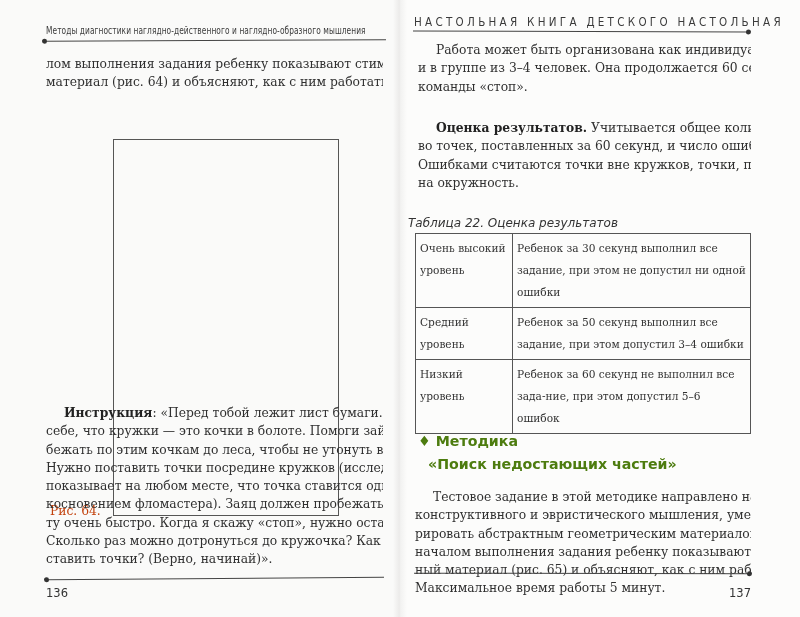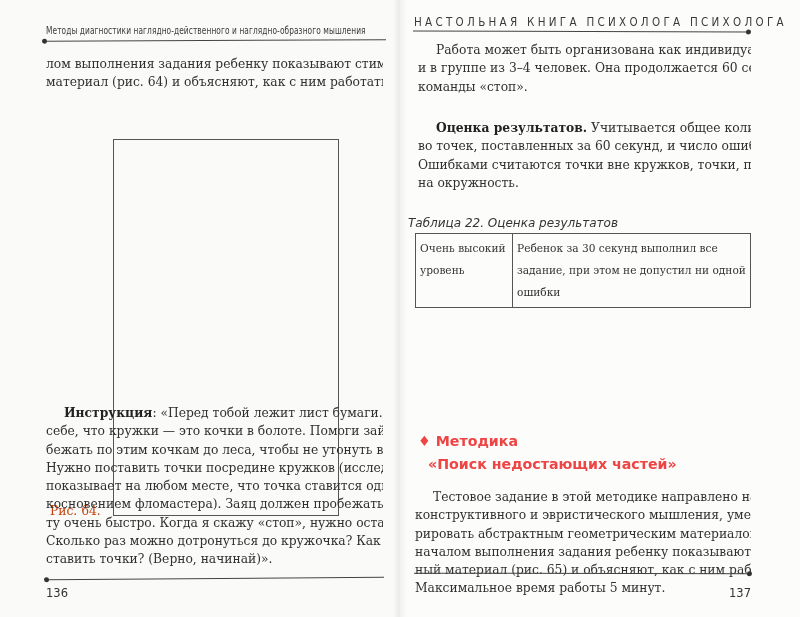--- a/index.html
+++ b/index.html
@@ -32,21 +32,21 @@
 
   .figure-frame { position: absolute; left: 113px; top: 139px; width: 226px; height: 377px; border: 1.2px solid #555; box-sizing: border-box; }
   .figure-caption { position: absolute; left: 50px; top: 504px; font-size: 12.3px; color: #c2410c; }
 
   .table-title { position: absolute; left: 408px; top: 216px; font-family: "DejaVu Sans", sans-serif; font-style: italic; font-size: 12px; color: #333; }
   table.results { position: absolute; left: 415px; top: 233px; width: 336px; border-collapse: collapse; font-size: 10.6px; line-height: 22px; color: #333; }
   table.results td { border: 1.2px solid #555; padding: 3px 4px 4px 4px; vertical-align: top; }
   table.results td.lvl { width: 88px; }
   table.results tr { height: 43px; }
 
-  .section-head { position: absolute; left: 418px; font-family: "DejaVu Sans", sans-serif; font-weight: bold; font-size: 14.2px; color: #ef4444; }
+  .section-head { position: absolute; left: 418px; font-family: "DejaVu Sans", sans-serif; font-weight: bold; font-size: 14.2px; color: #4d7c0f; }
   .page-num { position: absolute; top: 586px; font-family: "DejaVu Sans", sans-serif; font-size: 11.5px; color: #333; }
 </style>
 </head>
 <body>
 
 <div class="page page-left"></div>
 <div class="page page-right"></div>
 <div class="gutter"></div>
 
 <div class="running-head rh-left">Методы диагностики наглядно-действенного и наглядно-образного мышления</div>
@@ -74,21 +74,21 @@
   <span class="line">ту очень быстро. Когда я скажу «стоп», нужно остановиться.</span>
   <span class="line">Сколько раз можно дотронуться до кружочка? Как нужно</span>
   <span class="line last">ставить точки? (Верно, начинай)».</span>
 </div>
 
 <div class="rule" style="left:46px; top:578px; width:338px; transform: rotate(-0.4deg);">
     <span class="dot" style="left:-2px;"></span>
   </div>
 <div class="page-num" style="left:46px;">136</div>
 
-<div class="running-head rh-right">НАСТОЛЬНАЯ КНИГА ПСИХОЛОГА ПСИХОЛОГА</div>
+<div class="running-head rh-right">НАСТОЛЬНАЯ КНИГА ДЕТСКОГО НАСТОЛЬНАЯ</div>
 <div class="rule" style="left:413px; top:31px; width:336px; transform: rotate(0.15deg);">
     <span class="dot" style="right:-2px;"></span>
   </div>
 
 <div class="text" style="left:418px; top:41px; width:333px;">
   <span class="line indent">Работа может быть организована как индивидуально, так</span>
   <span class="line">и в группе из 3–4 человек. Она продолжается 60 секунд до</span>
   <span class="line last">команды «стоп».</span>
 </div>
 
@@ -98,20 +98,28 @@
   <span class="line">Ошибками считаются точки вне кружков, точки, попавшие</span>
   <span class="line last">на окружность.</span>
 </div>
 
 <div class="table-title">Таблица 22. Оценка результатов</div>
 <table class="results">
   <tbody>
       <tr>
     <td class="lvl">Очень высокий уровень</td>
     <td>Ребенок за 30 секунд выполнил все задание, при этом не допустил ни одной ошибки</td>
+  </tr>
+  <tr>
+    <td class="lvl">Средний уровень</td>
+    <td>Ребенок за 50 секунд выполнил все задание, при этом допустил 3–4 ошибки</td>
+  </tr>
+  <tr>
+    <td class="lvl">Низкий уровень</td>
+    <td>Ребенок за 60 секунд не выполнил все зада-ние, при этом допустил 5–6 ошибок</td>
   </tr>
 </tbody>
   </table>
 
 <div class="section-head" style="top:433px;">
   <span>♦</span>
   <span>Методика</span>
 </div>
 <div class="section-head" style="top:456px; left:428px;">«Поиск недостающих частей»</div>
 

